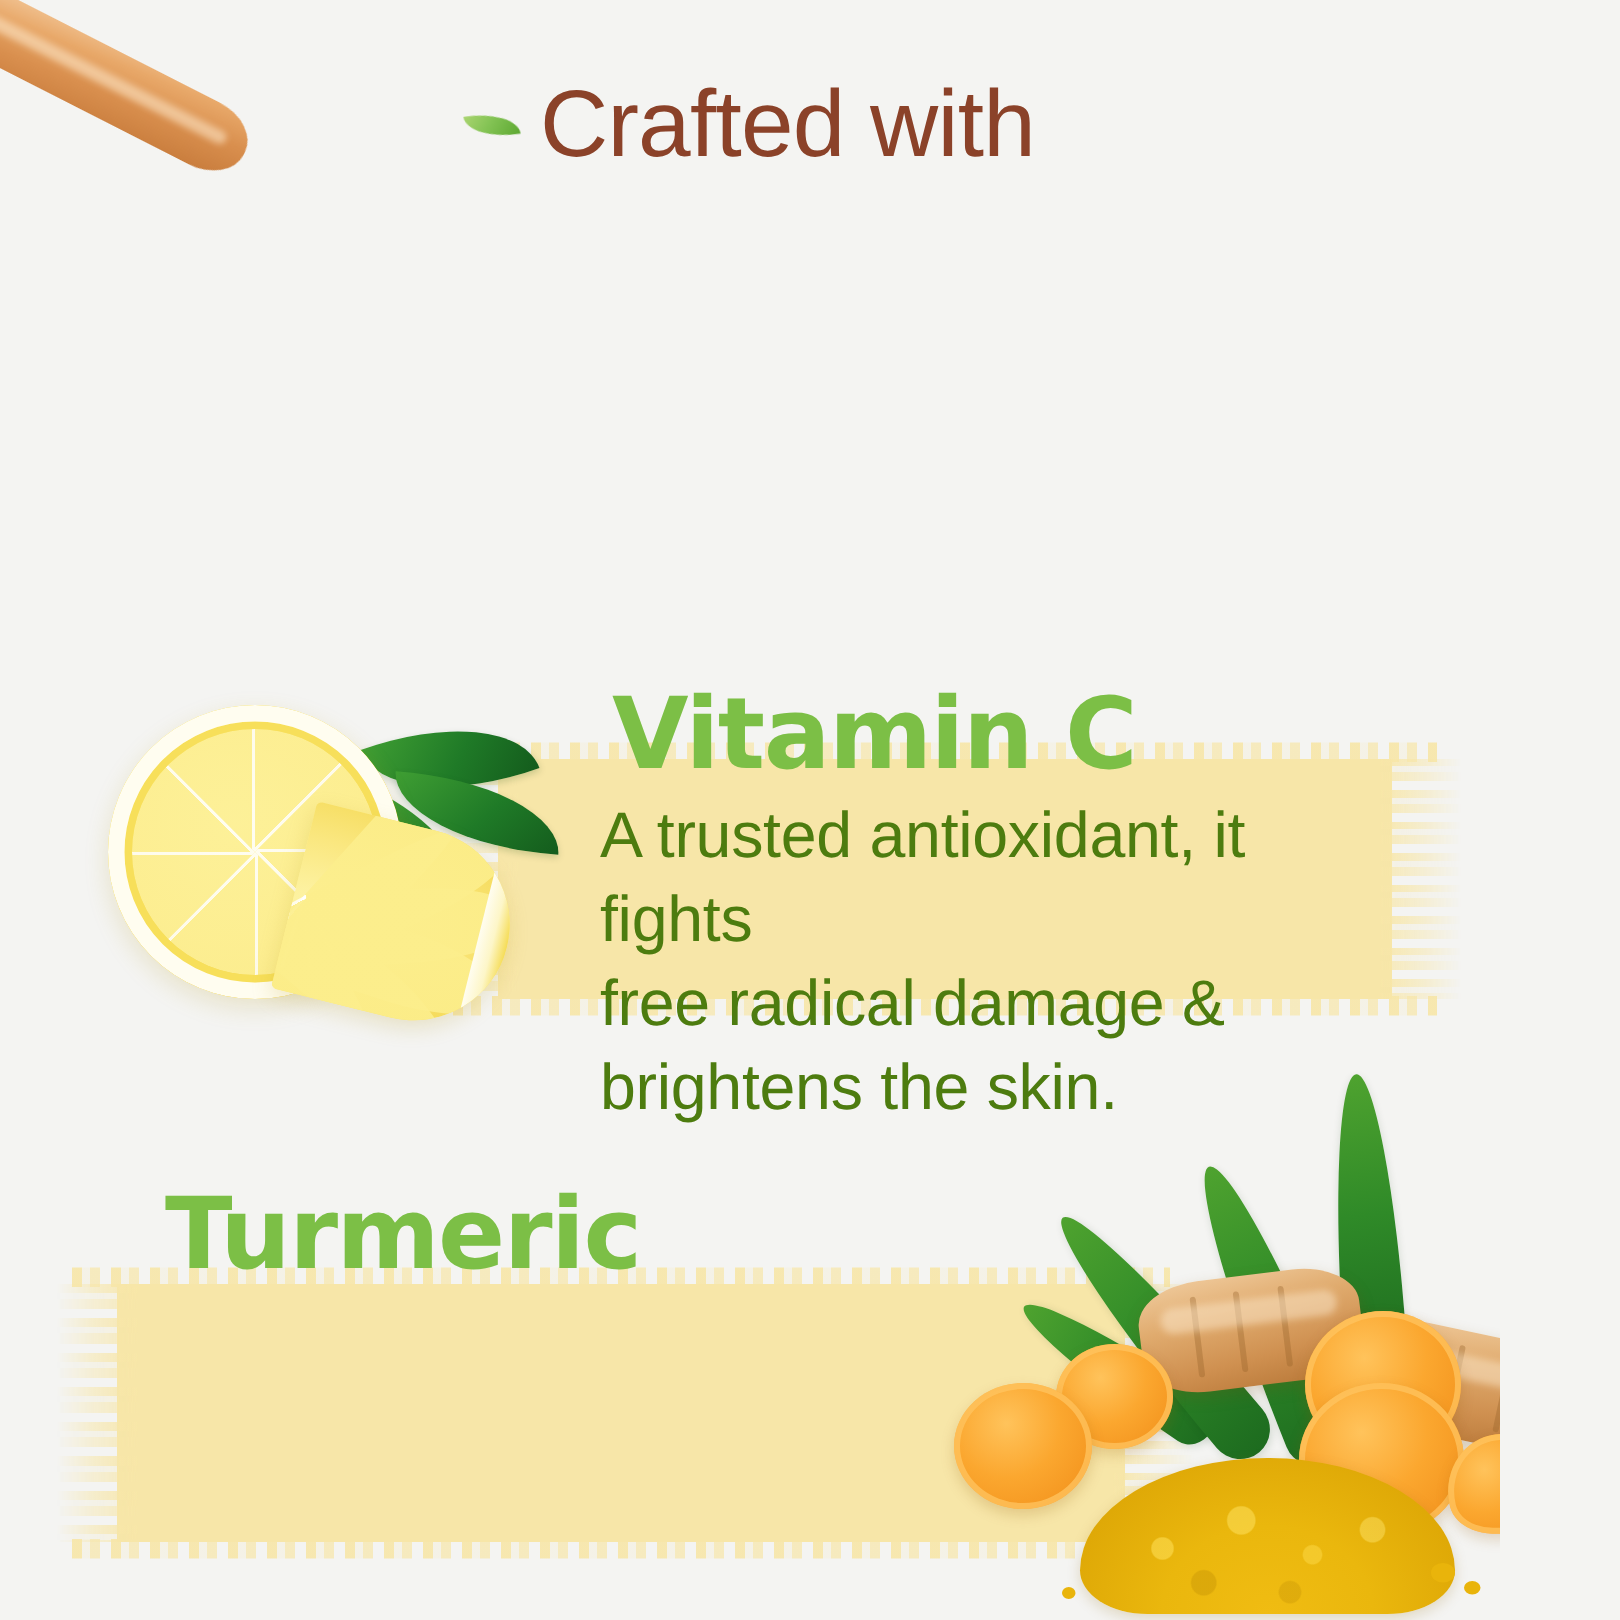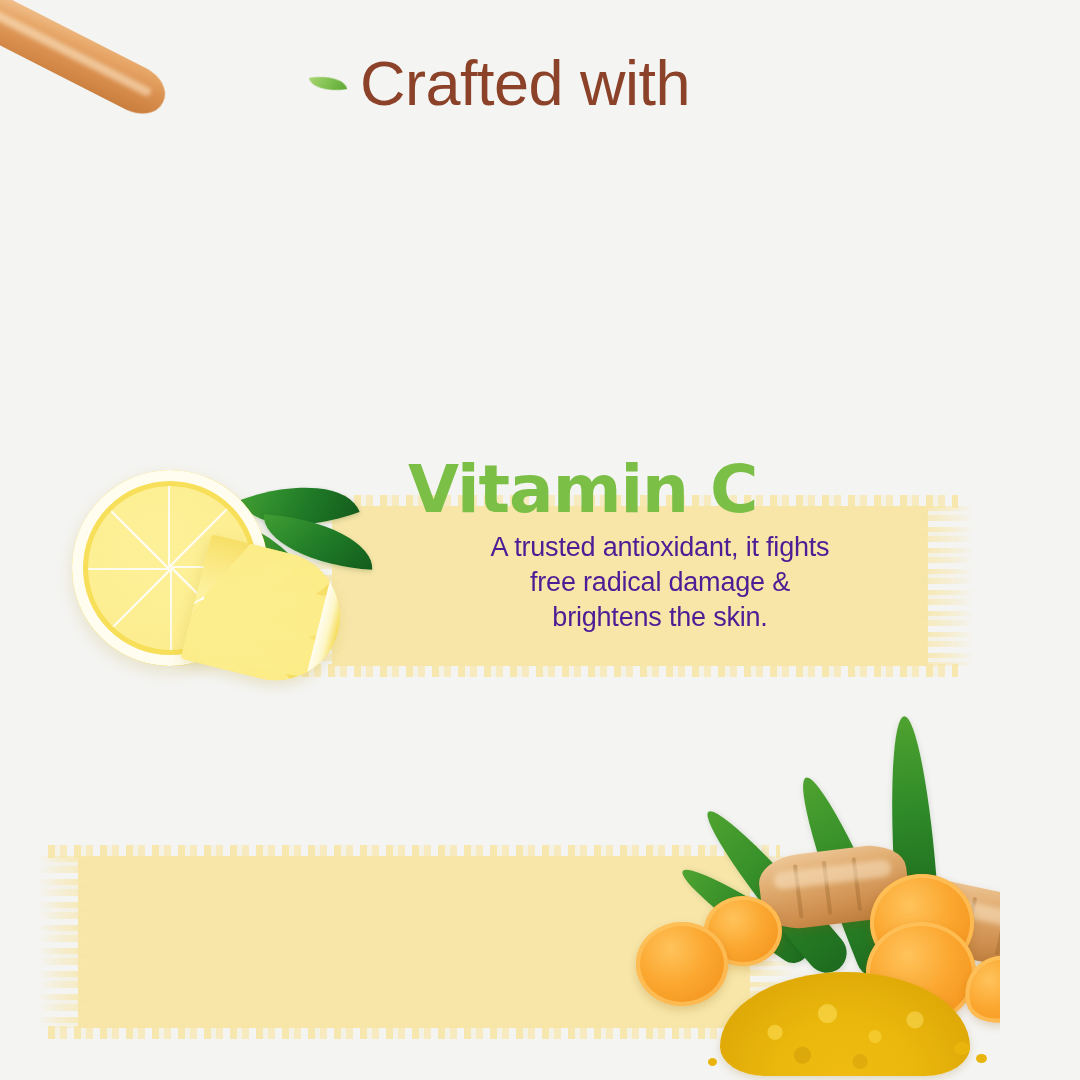--- a/index.html
+++ b/index.html
@@ -144,27 +144,26 @@
     font-family:"DejaVu Sans", sans-serif;
     font-weight:700;
     font-size:66px;
     letter-spacing:-1px;
     color:#7cbf46;
     line-height:1;
     white-space:nowrap;
   }
   .ing-body {
     position:absolute;
-    color:#4c1d95;
-    font-size:27px;
+    color:#4d7c0f;
+    font-size:43px;
     line-height:1.30;
     font-weight:400;
     letter-spacing:-0.2px;
     white-space:pre-line;
-    text-align:center;
   }
 
   
   #vitc-band  { left:332px; top:506px;  width:596px; height:160px; }
   #vitc-title { left:408px; top:457px; }
   #vitc-body  { left:400px; top:530px; width:520px; }
 
   
   #turm-band  { left:78px;  top:856px;  width:672px; height:172px; }
   #turm-title { left:110px; top:790px; }
@@ -402,14 +401,15 @@
     <div class="slice" id="slice6"></div>
     <div class="slice" id="slice4"></div>
     <div class="slice" id="slice5"></div>
 
     <div class="powder"></div>
     <div class="powder-crumb" id="crumb1"></div>
     <div class="powder-crumb" id="crumb2"></div>
     <div class="powder-crumb" id="crumb3"></div>
   </div>
 
+  <div class="ing-title" id="turm-title">Turmeric</div>
 
 </div>
 
 </body></html>

